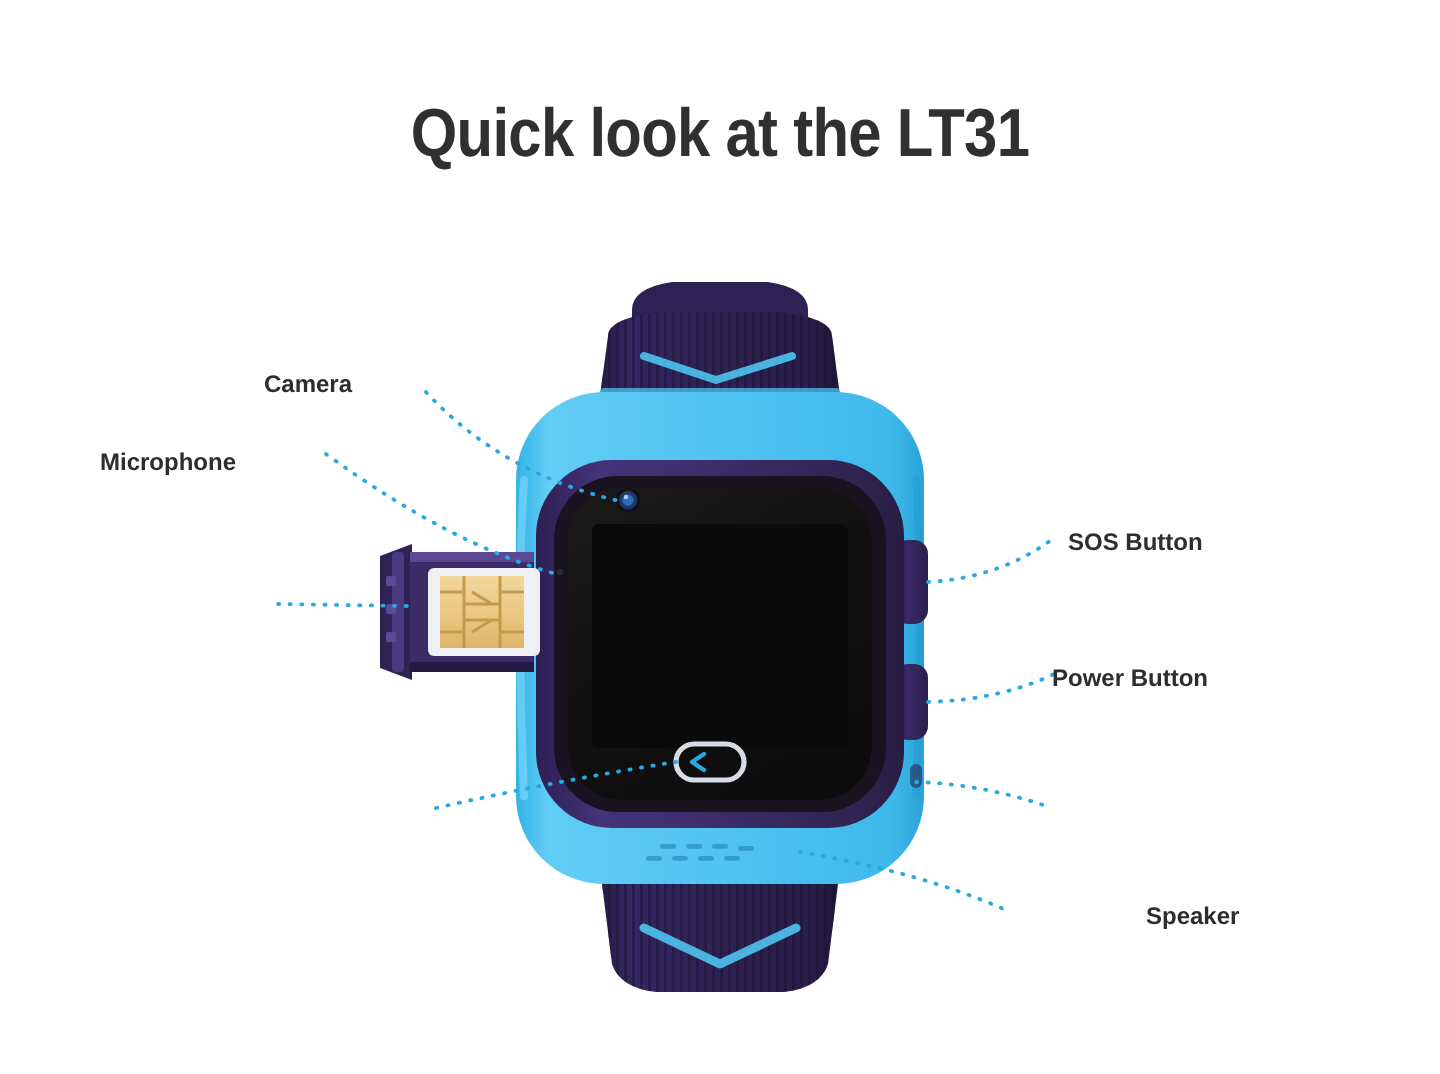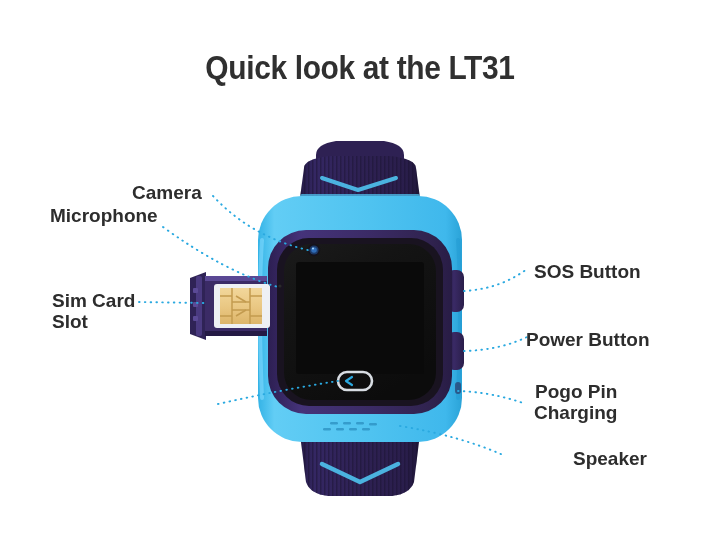--- a/index.html
+++ b/index.html
@@ -25,21 +25,21 @@
     transform:scaleX(0.88);
     transform-origin:center top;
     white-space:nowrap;
   }
 
   
   .label{
     position:absolute;
     font-family:"Liberation Sans", sans-serif;
     font-weight:bold;
-    font-size:19px;
+    font-size:12px;
     color:#2d2d2d;
     line-height:21px;
     white-space:pre-line;
   }
   .label.r{ text-align:right; }
   .label.l{ text-align:left; }
 
   
   #leaders{position:absolute;left:0;top:0;width:720px;height:537px;pointer-events:none;}
   .leader{
@@ -221,28 +221,24 @@
 
     <path class="leader" d="M464 351 Q500 350 527 337"></path>
 
     <path class="leader" d="M458 391 Q492 392 526 404"></path>
 
     <path class="leader" d="M400 426 Q460 436 503 455"></path>
   </svg>
 
   <div class="label l" style="left:132px;top:182px;">Camera</div>
 
-  <div class="label l" style="left:50px;top:205px;">Microphone</div>
-
-  <div class="label l" style="left:52px;top:290px;">Sim Card
-Slot</div>
+  <div class="label l" style="left:50px;top:221px;">Microphone</div>
+
 
 
   <div class="label r" style="left:534px;top:261px;">SOS Button</div>
 
   <div class="label r" style="left:526px;top:329px;">Power Button</div>
 
-  <div class="label r" style="left:534px;top:381px;">Pogo Pin
-Charging</div>
 
   <div class="label r" style="left:537px;top:448px;margin-left:36px;">Speaker</div>
 
 </div>
 
 </body></html>

